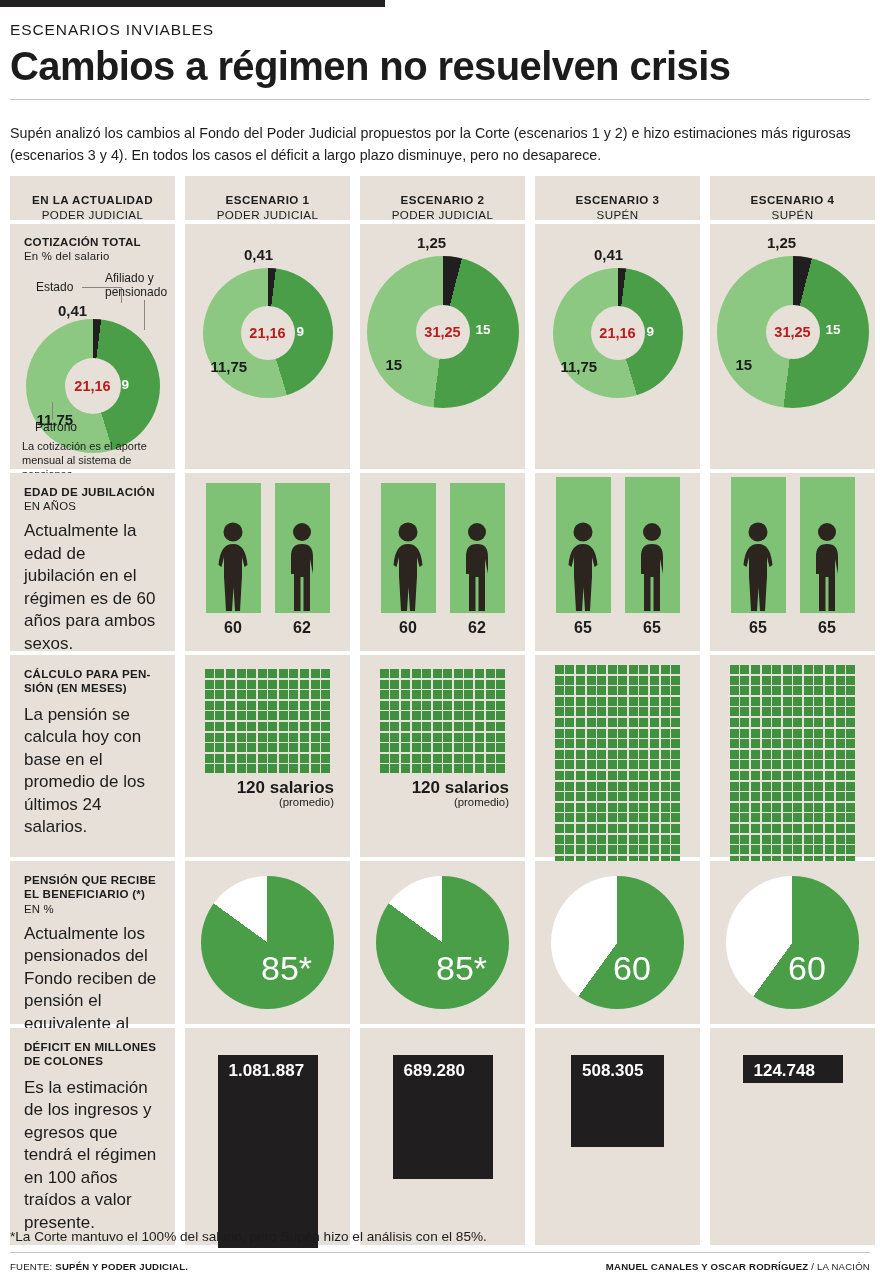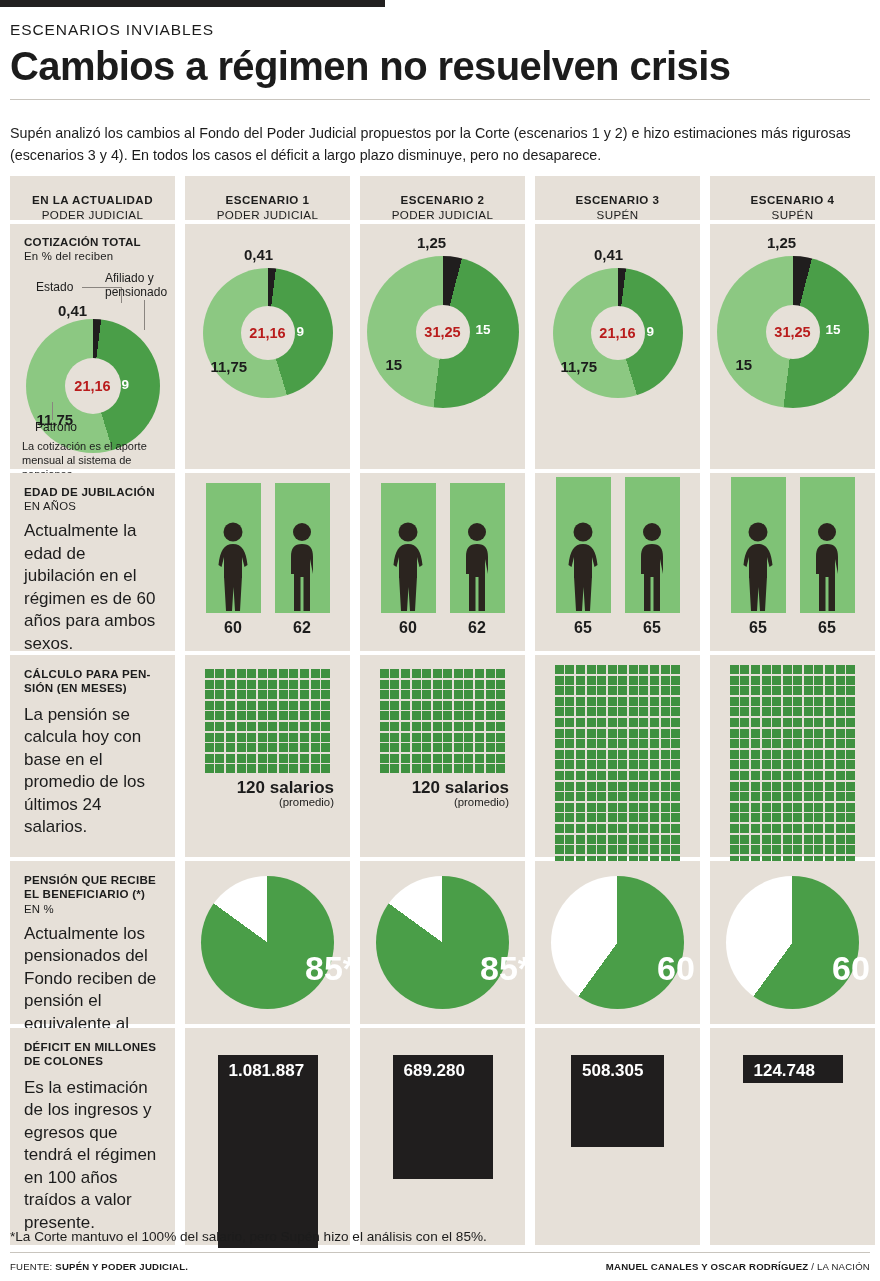--- a/index.html
+++ b/index.html
@@ -198,23 +198,22 @@
 
   
   .pie {
     border-radius: 50%;
     margin: 0 auto;
     position: relative;
   }
   .pie-val {
     position: absolute;
     color: #ffffff;
-    font-weight: bold;
+    font-weight: normal;
     font-size: 34px;
-    margin-left: 44px;
   }
 
   
   .def-wrap { position: absolute; left: 0; right: 0; top: 14px; }
   .def-bar {
     background: #201e1e;
     margin: 13px auto;
     position: relative;
   }
   .def-val {
@@ -270,21 +269,21 @@
     <div class="cell head">
       <div class="hdr">
         <div class="hdr-main">EN LA ACTUALIDAD</div>
         <div class="hdr-sub">PODER JUDICIAL</div>
       </div>
     </div>
 
     <div class="cell r1">
       <div class="lbl-wrap" style="padding-top:11px;">
         <div class="lbl-title">COTIZACIÓN TOTAL</div>
-        <div class="lbl-sub" style="text-transform:none;">En % del reciben</div>
+        <div class="lbl-sub" style="text-transform:none;">En % del salario</div>
       </div>
 
       <div class="cap-small" style="left:26px; top:56px;">Estado</div>
       <div class="leader" style="left:72px; top:63px; width:40px; height:1px;"></div>
       <div class="leader" style="left:111px; top:63px; width:1px; height:16px;"></div>
 
       <div class="cap-small" style="left:95px; top:48px; width:72px; line-height:1.15;">Afiliado y pensionado</div>
       <div class="leader" style="left:134px; top:76px; width:1px; height:30px;"></div>
 
       <div class="seg-lbl dark" style="left:48px; top:78px; font-size:15px;">0,41</div>

